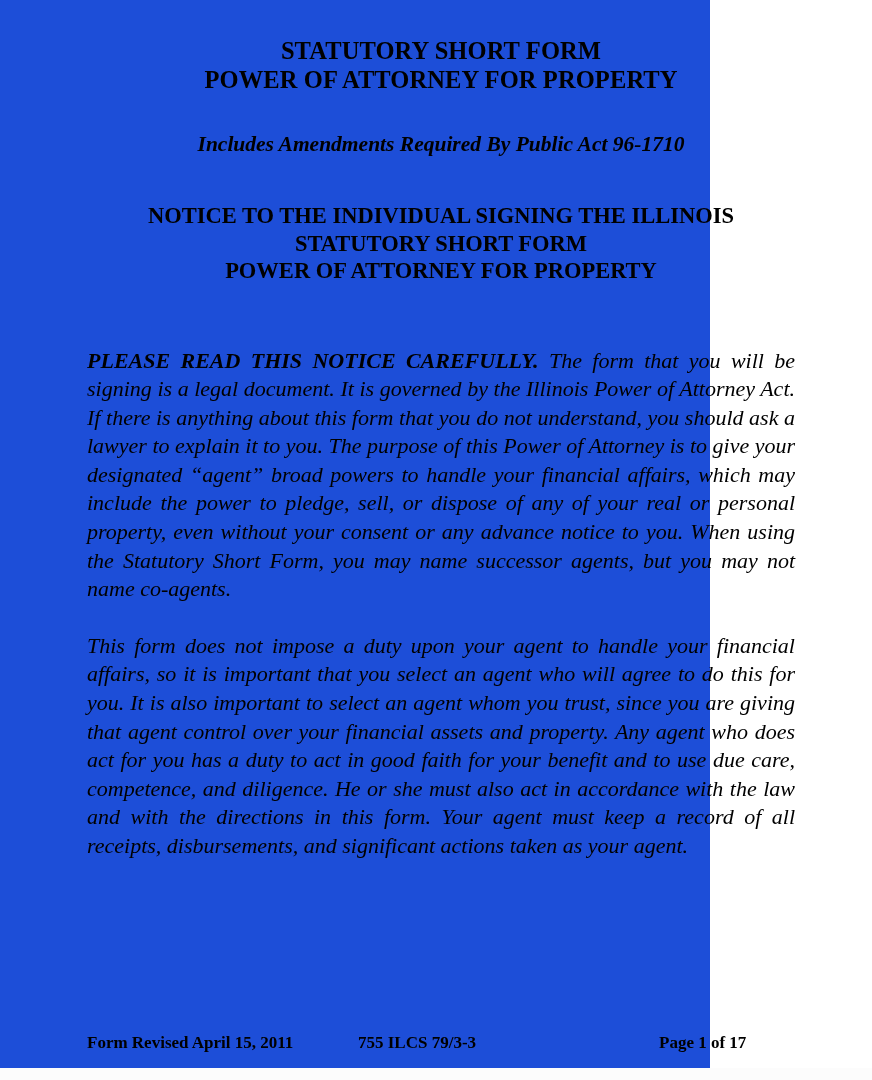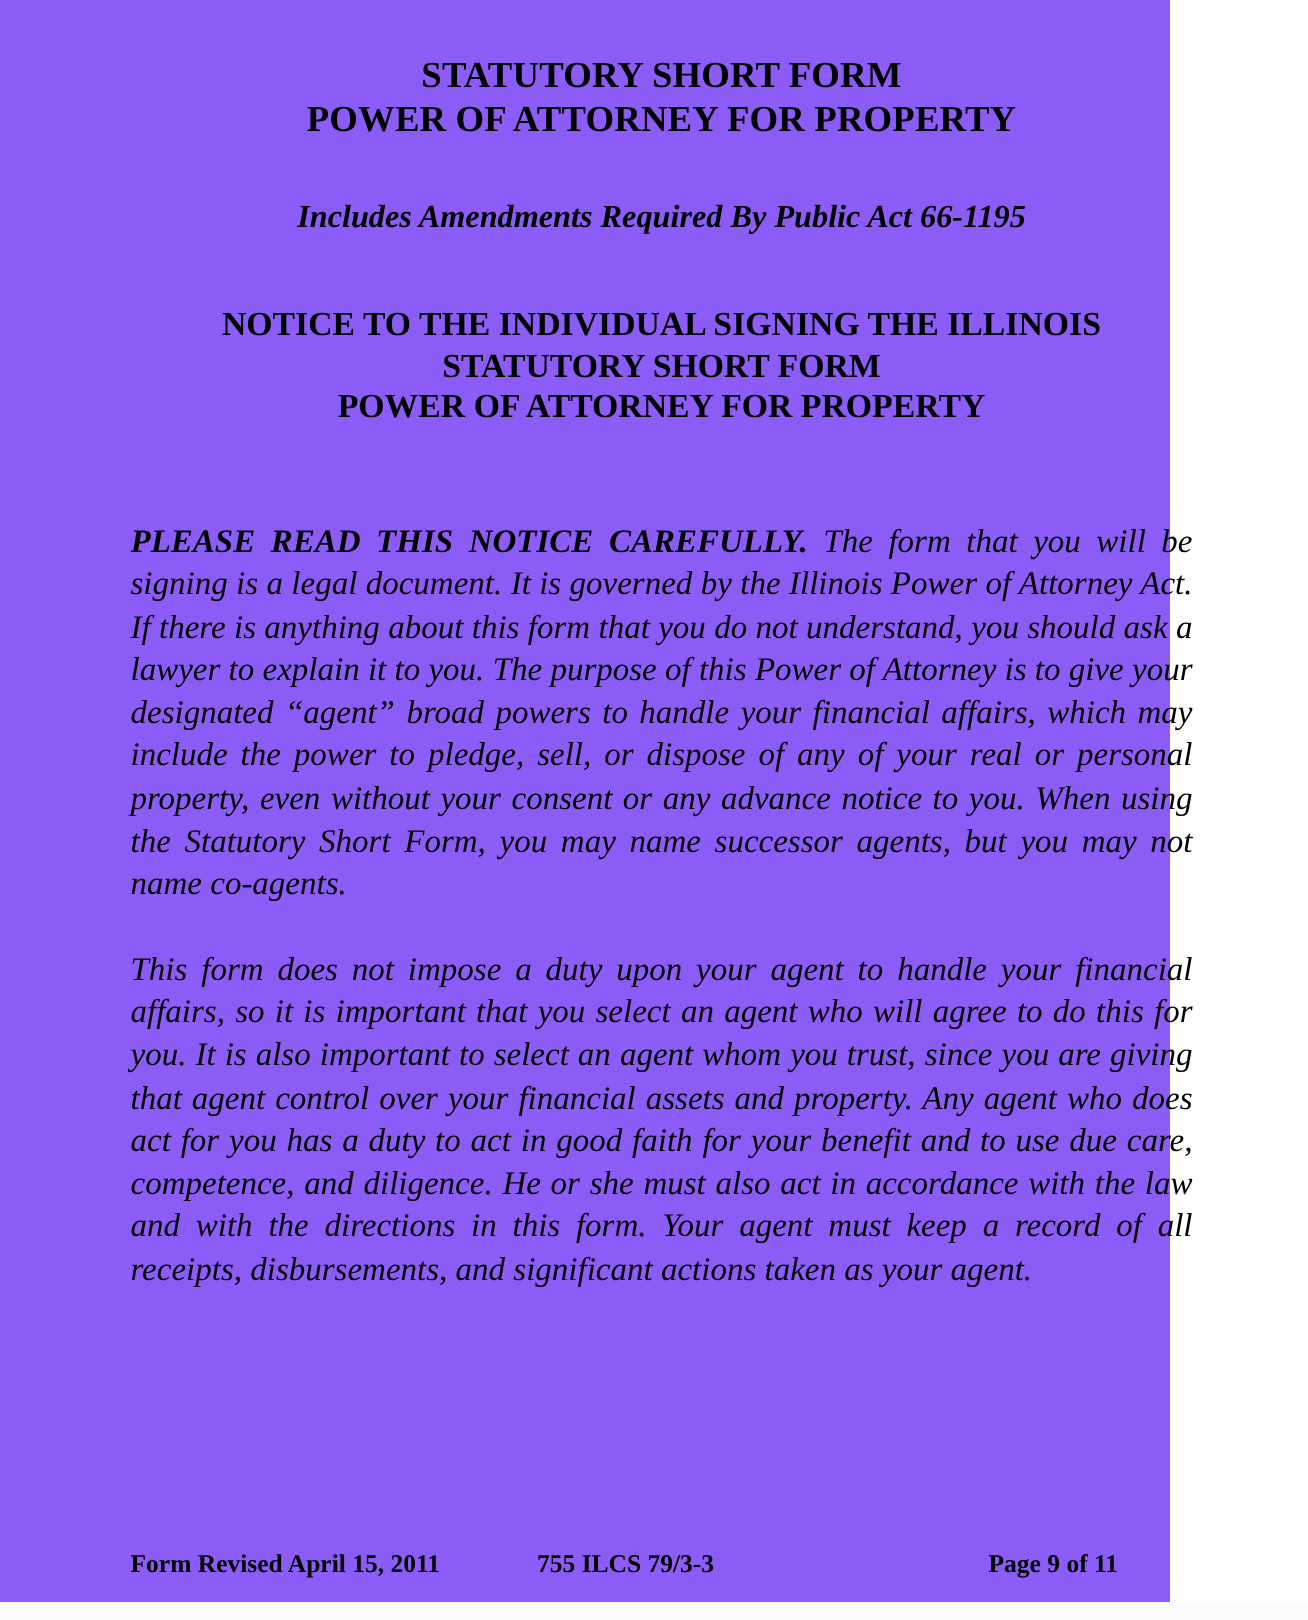--- a/index.html
+++ b/index.html
@@ -13,23 +13,23 @@
     position: relative;
     font-family: "Liberation Serif", "DejaVu Serif", serif;
     color: #000000;
     overflow: hidden;
   }
 
   .page {
     position: absolute;
     top: 0;
     left: 0;
-    width: 780px;
+    width: 710px;
     height: 1068px;
-    background: #8b5cf6;
+    background: #1d4ed8;
   }
 
   .page-bottom-edge {
     position: absolute;
     left: 0;
     top: 1068px;
     width: 872px;
     height: 12px;
     background: #fcfcfc;
   }
@@ -120,37 +120,37 @@
 <div class="page">
 
   <div class="content">
 
     <div class="doc-title">
       <span class="line">STATUTORY SHORT FORM</span>
       <span class="line">POWER OF ATTORNEY FOR PROPERTY</span>
     </div>
 
     <div class="amendment-block">
-      <span class="italic-line">Includes Amendments Required By Public Act 66-1195</span>
+      <span class="italic-line">Includes Amendments Required By Public Act 96-1710</span>
     </div>
 
     <div class="notice-heading">
       <span class="line">NOTICE TO THE INDIVIDUAL SIGNING THE ILLINOIS</span>
       <span class="line">STATUTORY SHORT FORM</span>
       <span class="line">POWER OF ATTORNEY FOR PROPERTY</span>
     </div>
 
     <div class="body-text">
       <p class="para"><span class="lead-in">PLEASE READ THIS NOTICE CAREFULLY.</span><span> The form that you will be signing is a legal document. It is governed by the Illinois Power of Attorney Act. If there is anything about this form that you do not understand, you should ask a lawyer to explain it to you. The purpose of this Power of Attorney is to give your designated “agent” broad powers to handle your financial affairs, which may include the power to pledge, sell, or dispose of any of your real or personal property, even without your consent or any advance notice to you. When using the Statutory Short Form, you may name successor agents, but you may not name co-agents.</span></p>
       <p class="para"><span>This form does not impose a duty upon your agent to handle your financial affairs, so it is important that you select an agent who will agree to do this for you. It is also important to select an agent whom you trust, since you are giving that agent control over your financial assets and property. Any agent who does act for you has a duty to act in good faith for your benefit and to use due care, competence, and diligence. He or she must also act in accordance with the law and with the directions in this form. Your agent must keep a record of all receipts, disbursements, and significant actions taken as your agent.</span></p>
     </div>
 
   </div>
 
   <div class="footer">
     <span class="footer-item footer-revised">Form Revised April 15, 2011</span>
     <span class="footer-item footer-citation">755 ILCS 79/3-3</span>
-    <span class="footer-item footer-pagenum">Page 9 of 11</span>
+    <span class="footer-item footer-pagenum">Page 1 of 17</span>
   </div>
 
 </div>
 
 <div class="page-bottom-edge"></div>
 
 </body></html>

